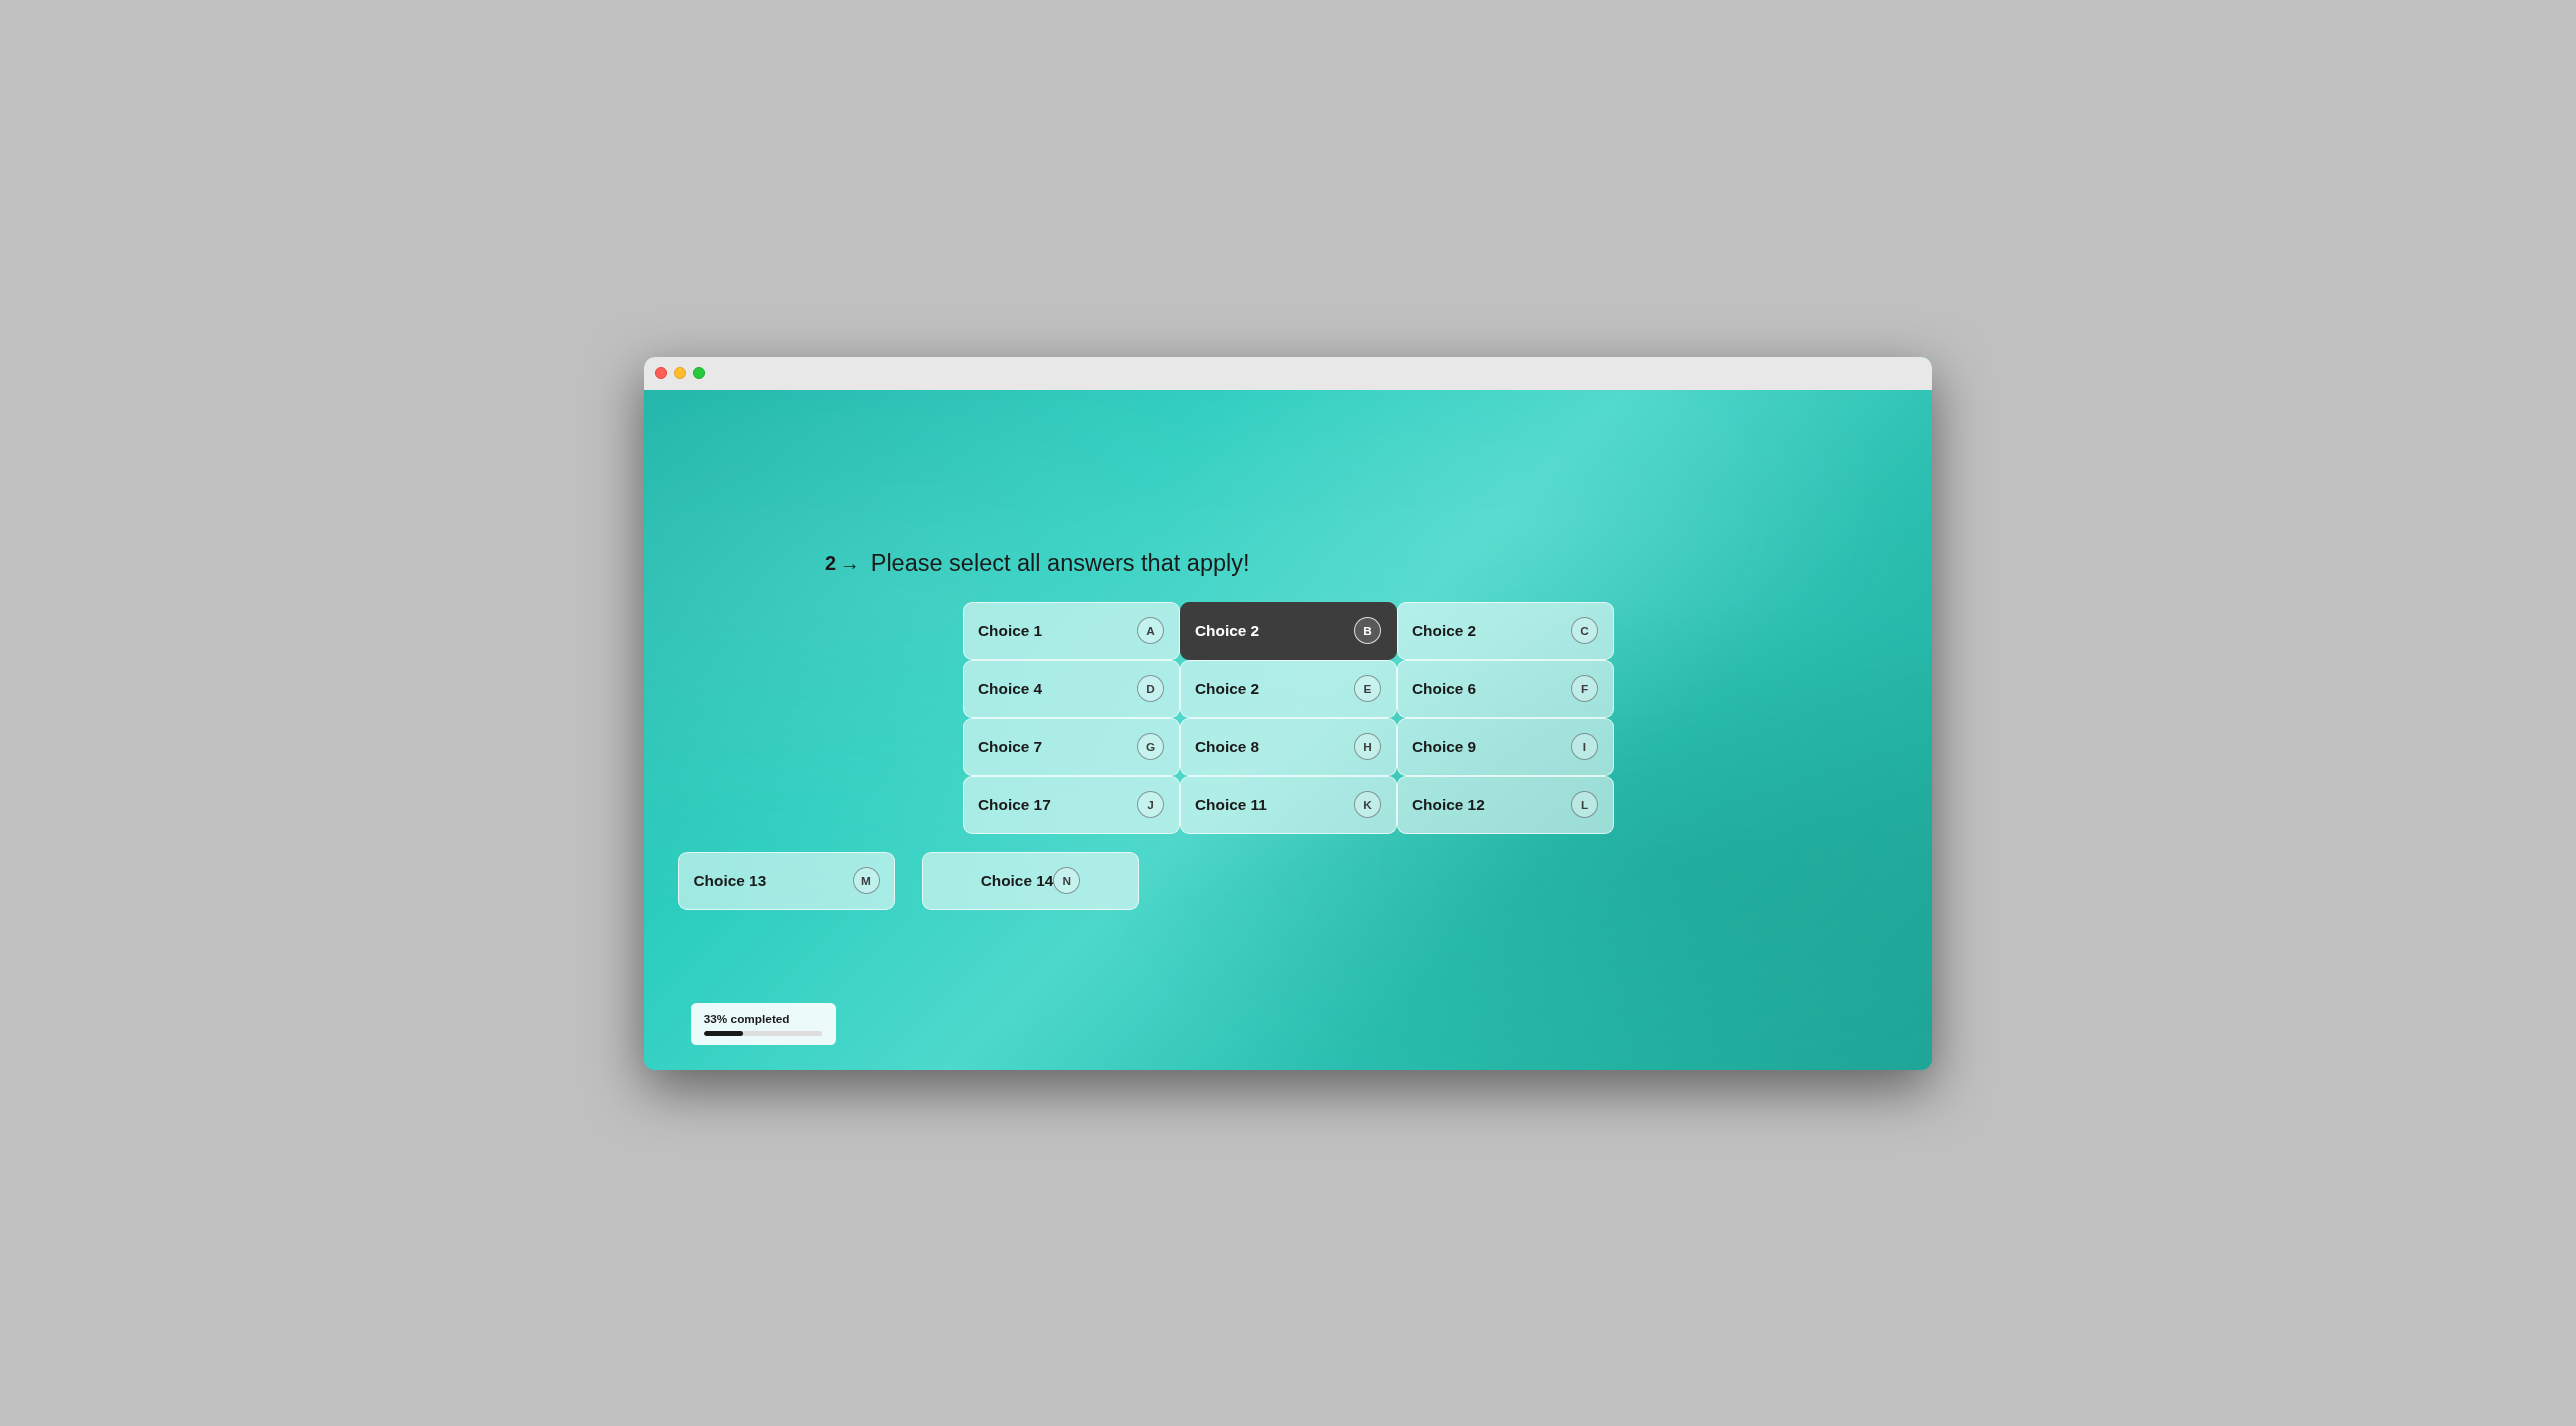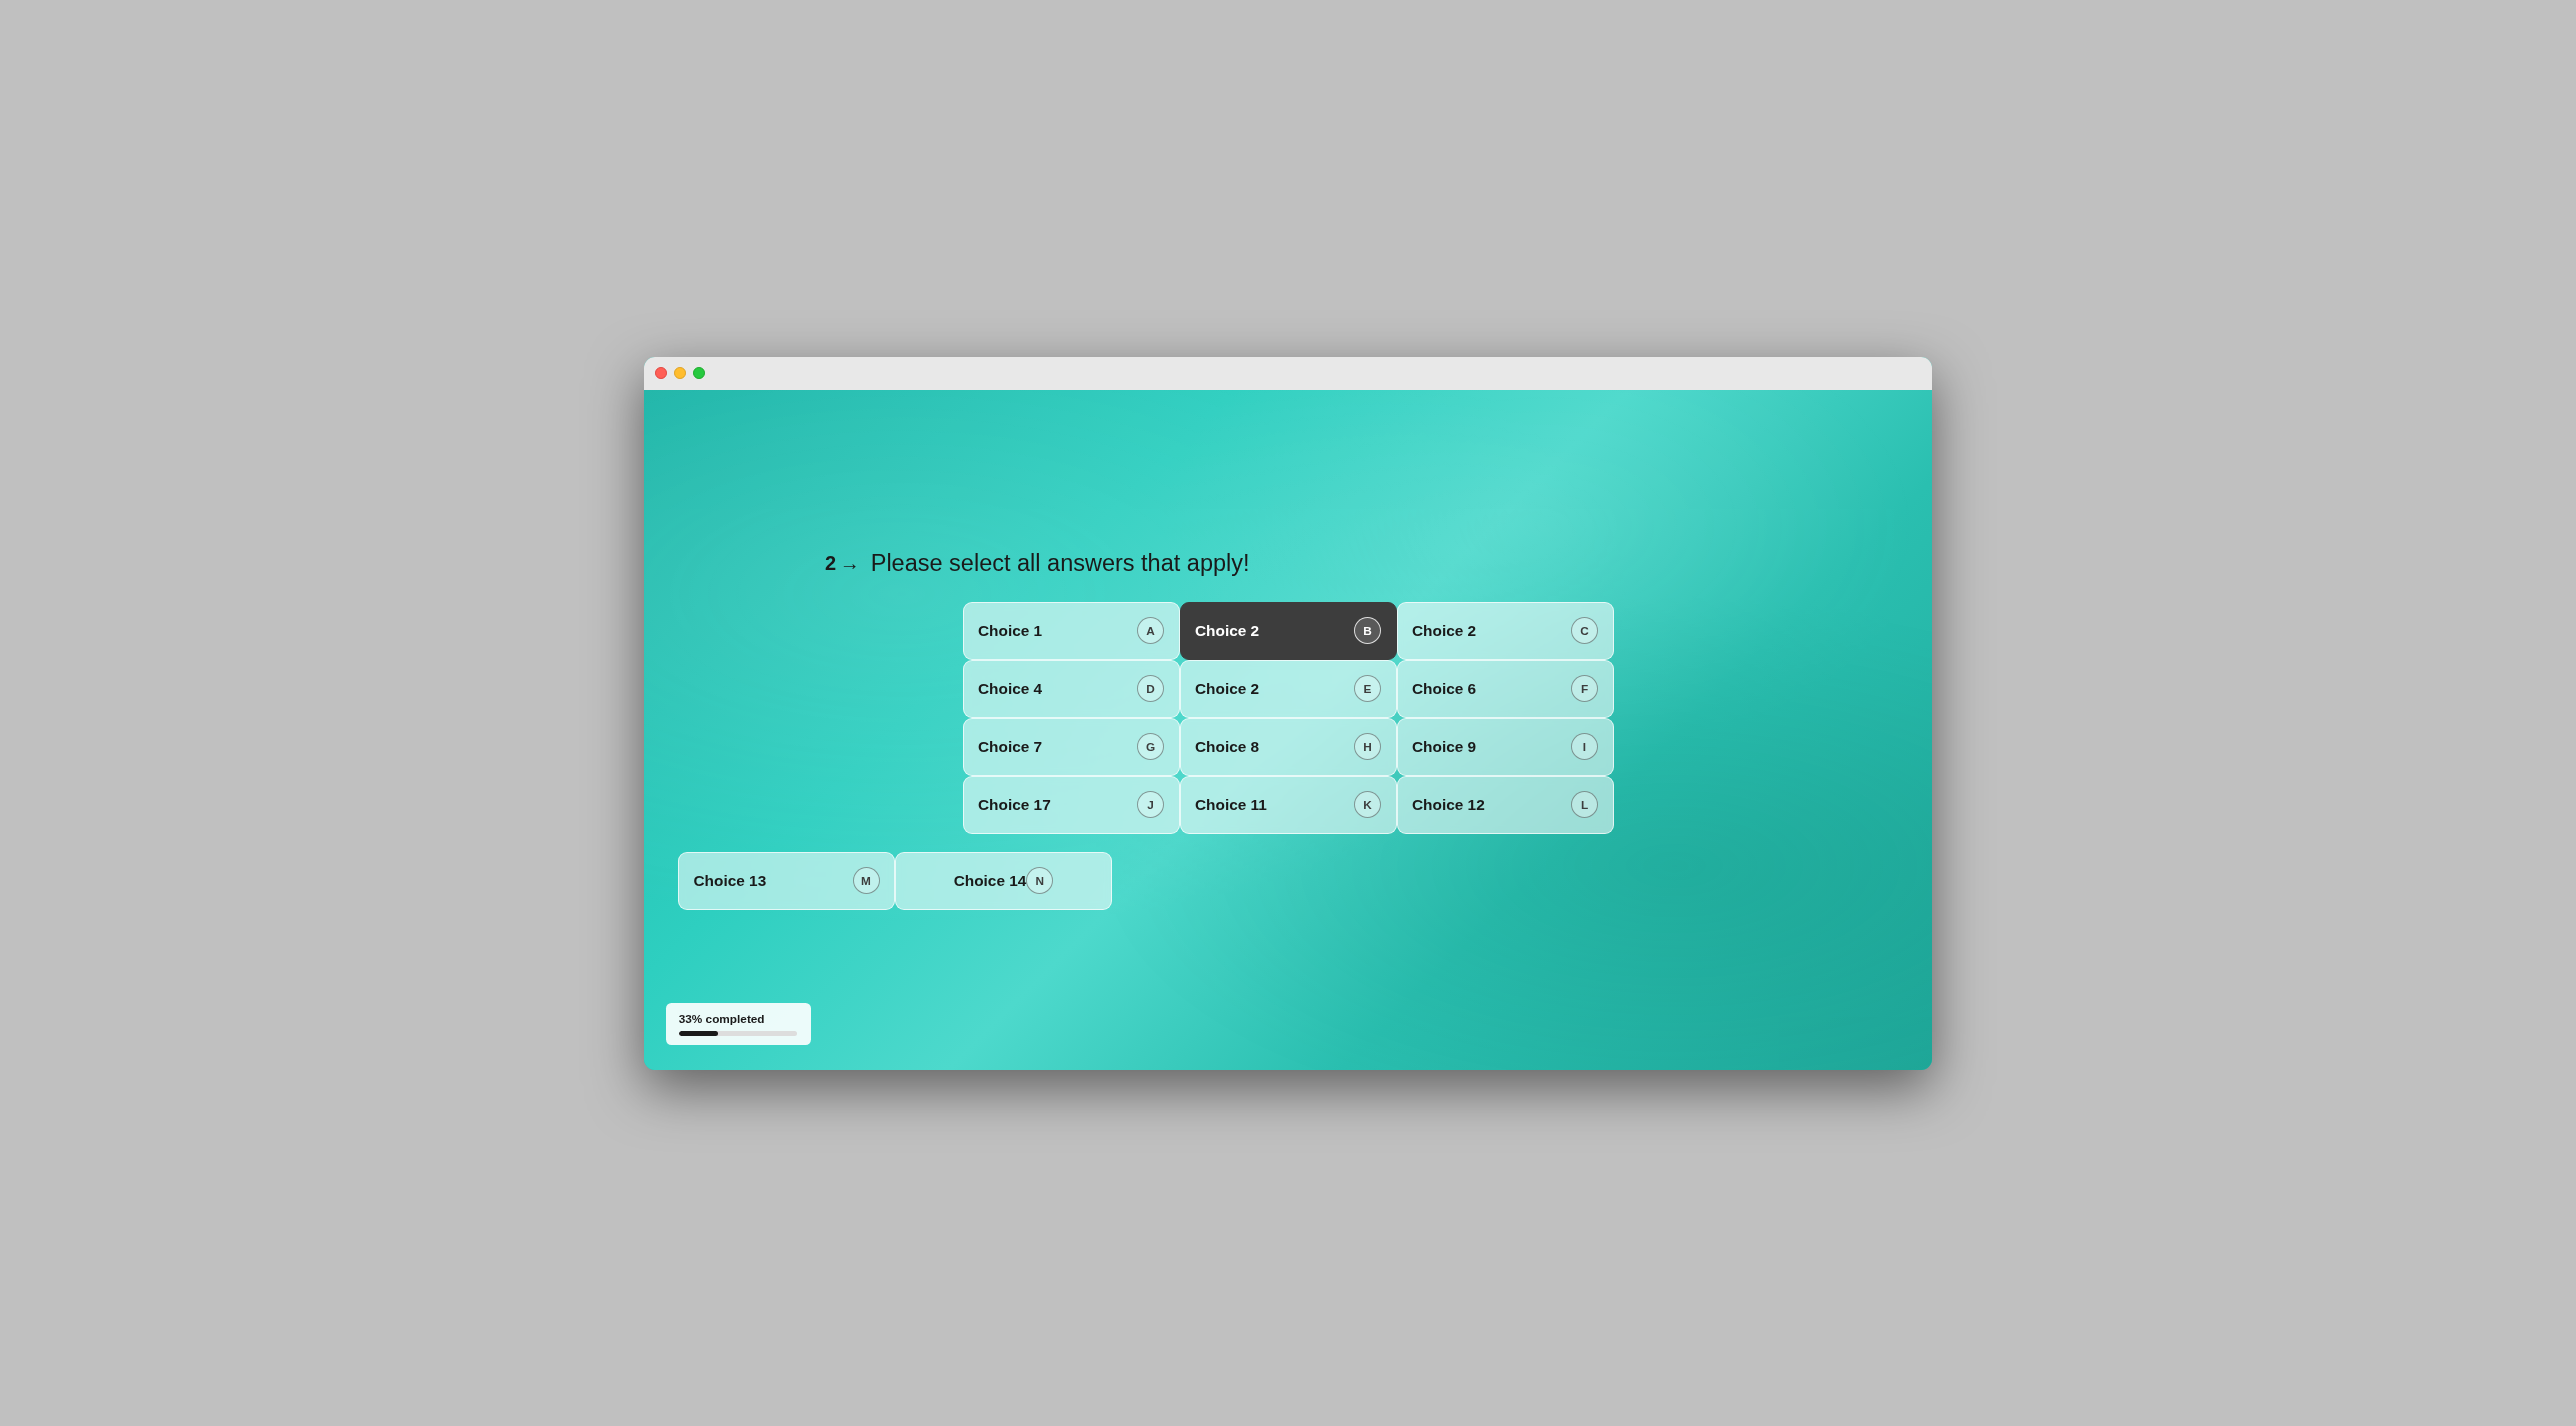--- a/index.html
+++ b/index.html
@@ -154,30 +154,30 @@
 
     .choice-btn.selected .choice-key {
       border-color: rgba(255,255,255,0.8);
       color: #ffffff;
       background: rgba(255,255,255,0.15);
     }
 
     
     .choices-last-row {
       display: flex;
-      gap: 0;
+      gap: 27px;
       align-self: flex-start;
       margin-left: 0;
       padding-left: 16px;
     }
 
     .progress-bar-container {
       position: absolute;
       bottom: 25px;
-      left: 22px;
+      left: 47px;
       background: rgba(255,255,255,0.9);
       border-radius: 5.4px;
       padding: 9px 12.7px 9px 12.7px;
       min-width: 145px;
     }
 
     .progress-label {
       font-size: 11.8px;
       font-weight: 600;
       color: #1a1a1a;

